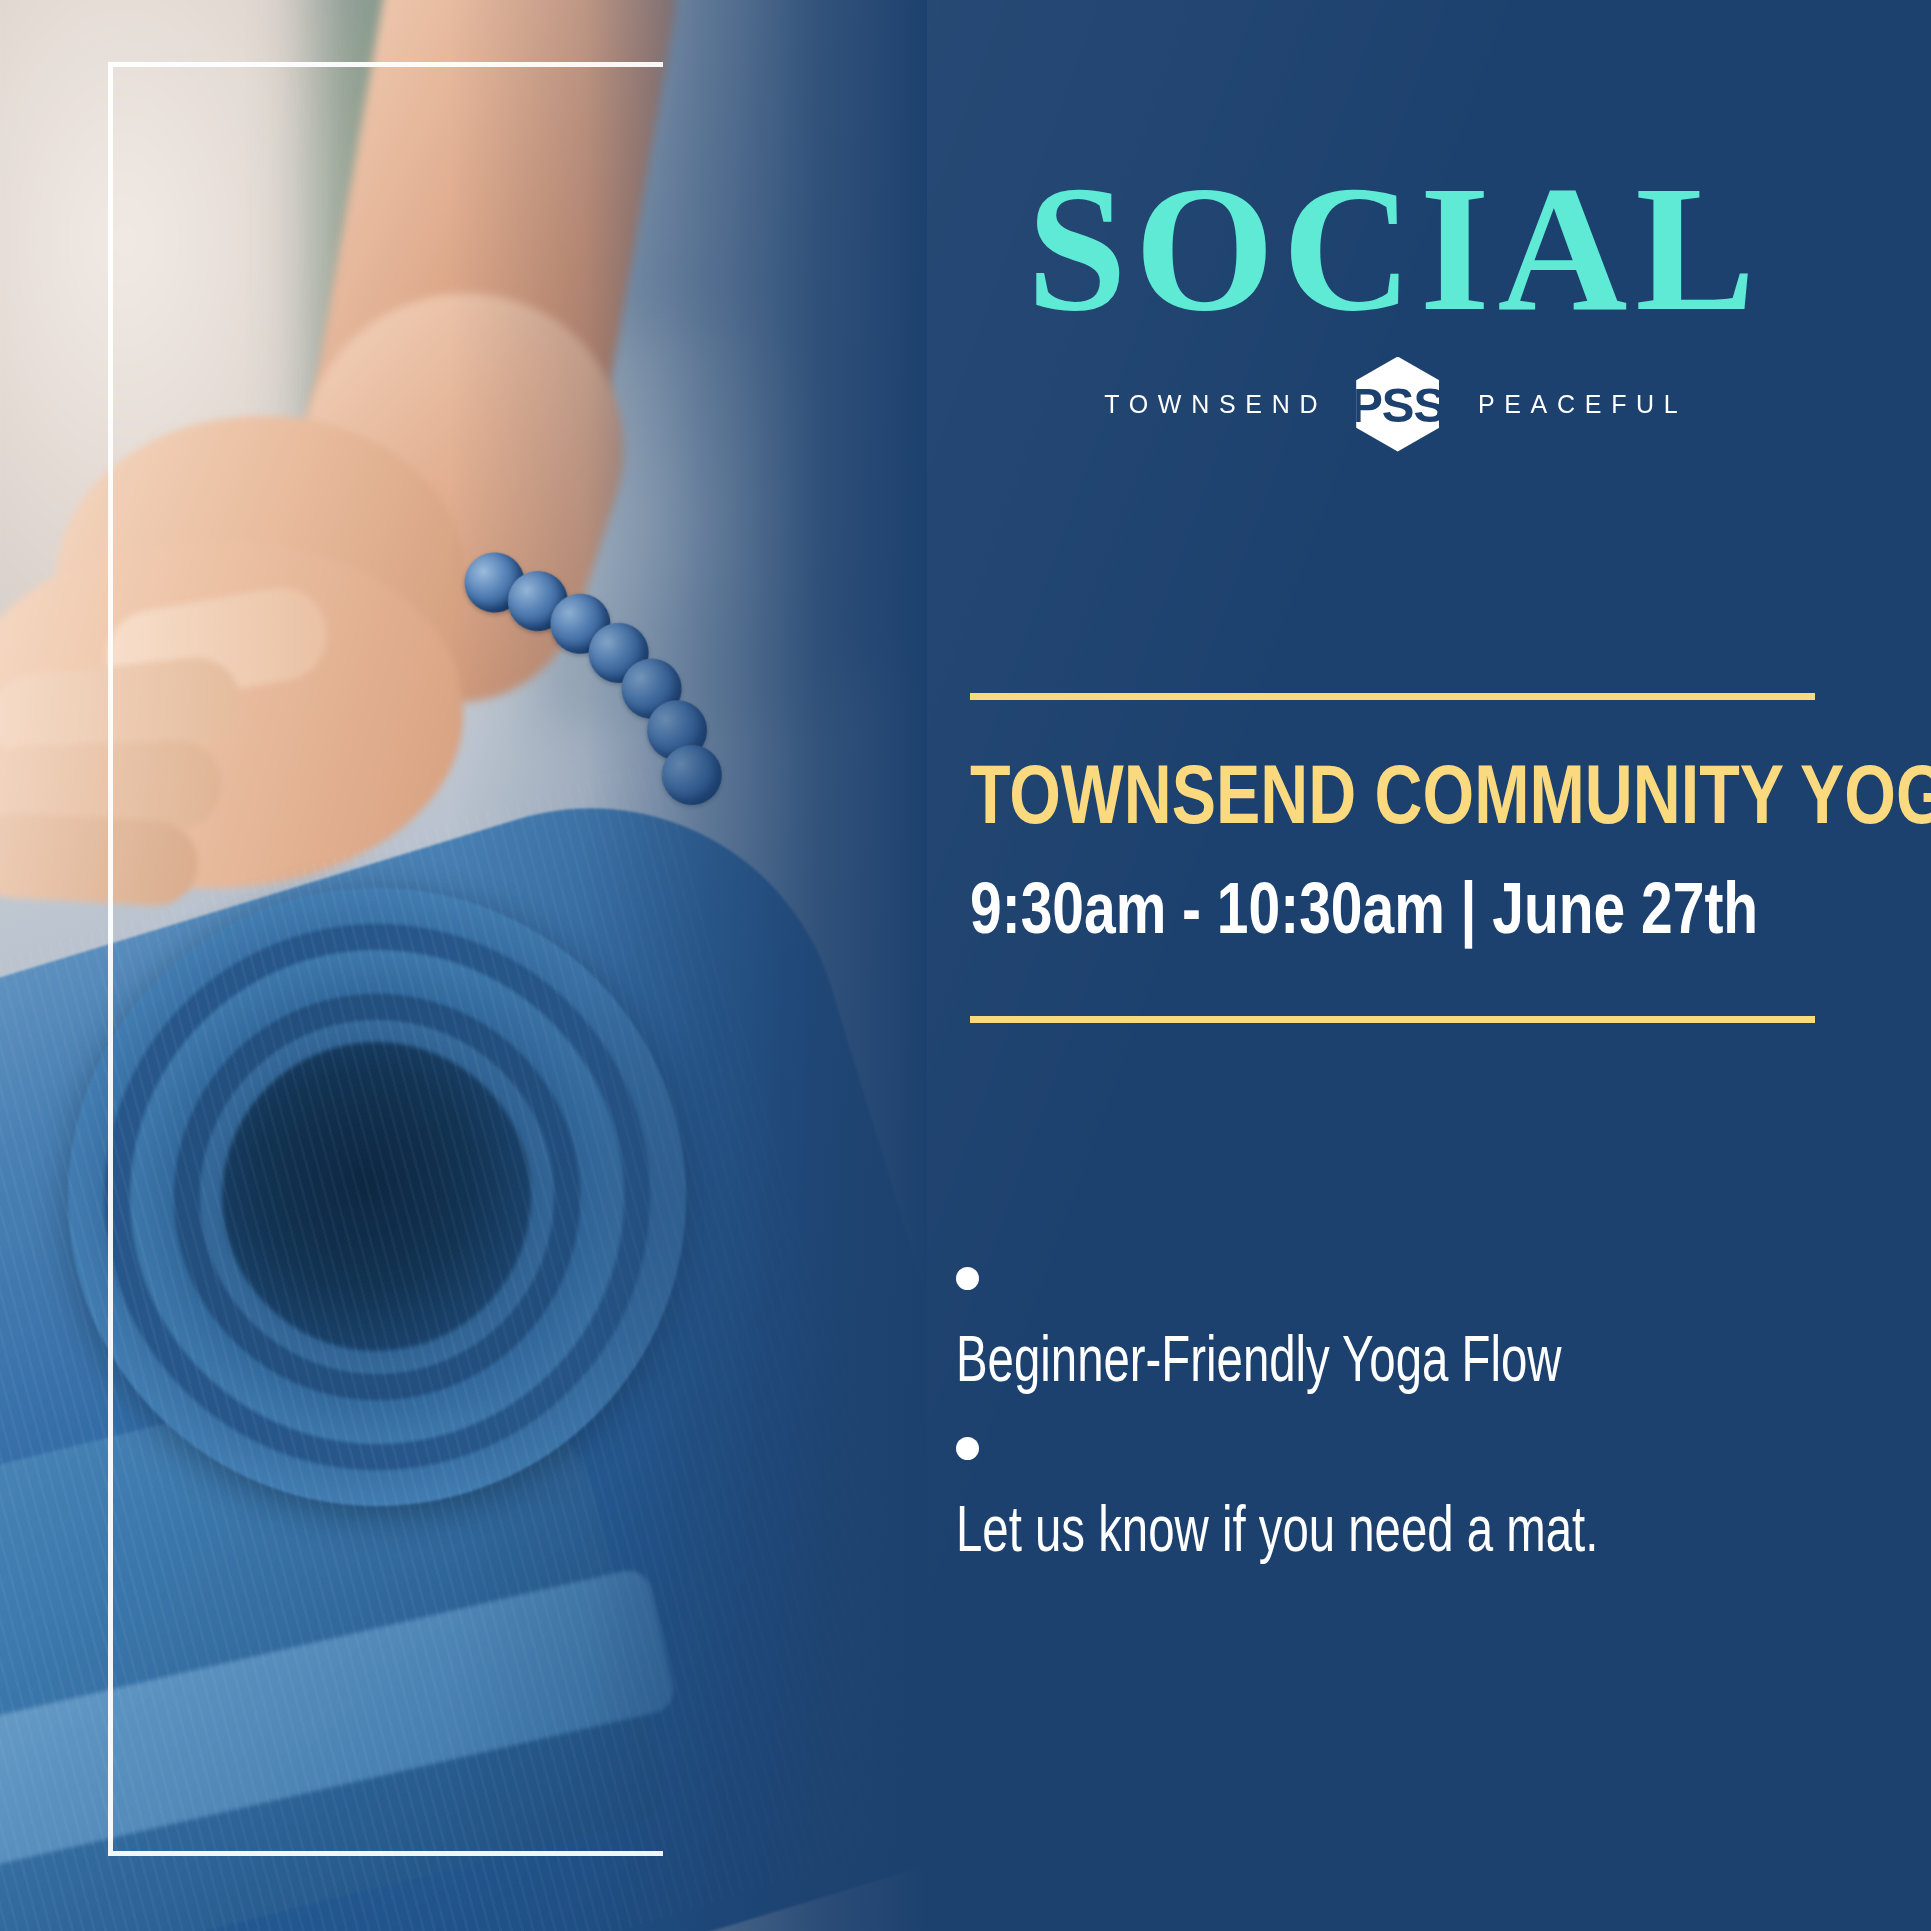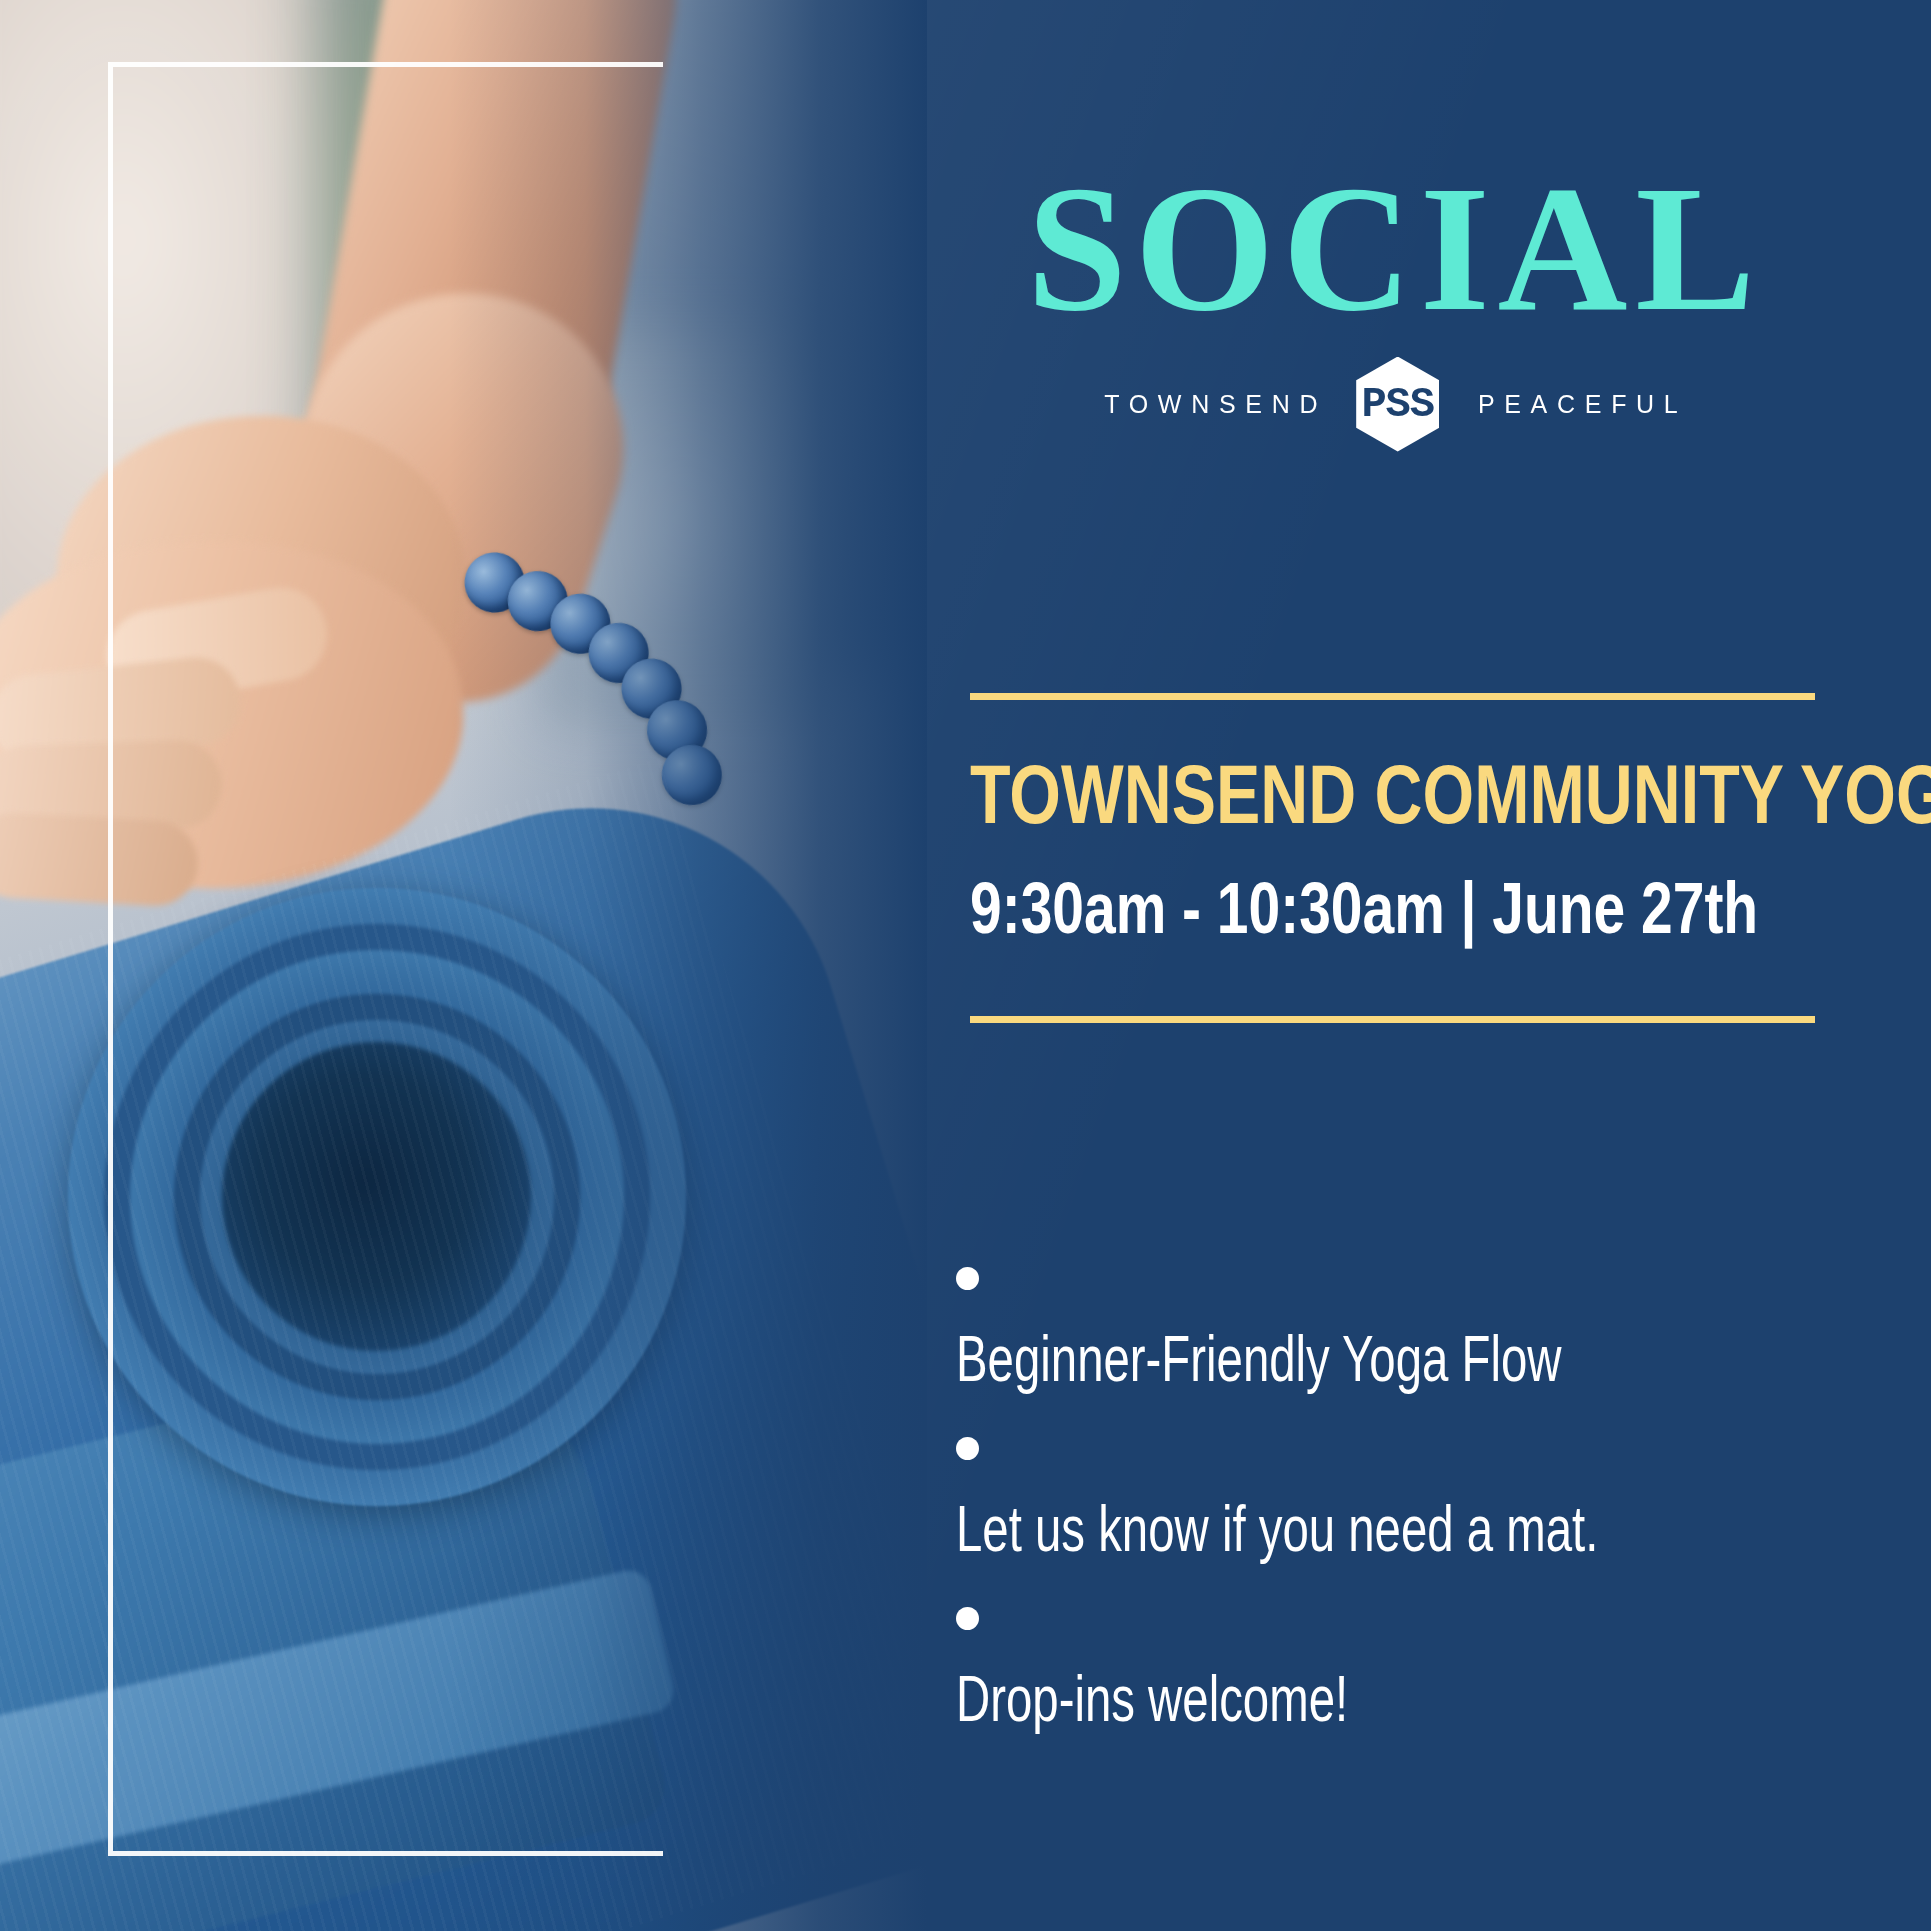--- a/index.html
+++ b/index.html
@@ -184,22 +184,22 @@
     color:#ffffff;font-size:25px;letter-spacing:9.7px;font-weight:400;
     white-space:nowrap;text-indent:9.7px;
   }
   .badge{
     position:relative;width:83px;height:95px;flex:0 0 auto;
     background:#ffffff;
     clip-path:polygon(50% 0%,100% 25%,100% 75%,50% 100%,0% 75%,0% 25%);
     display:flex;align-items:center;justify-content:center;
   }
   .badge-text{
-    font-family:Liberation Mono, monospace;
-    color:#1d416e;font-size:42px;font-weight:700;letter-spacing:-1px;
+    font-family:Liberation Sans, sans-serif;
+    color:#1d416e;font-size:49px;font-weight:700;letter-spacing:-1px;
     line-height:1;transform:translateY(1px);
   }
 
   
   .rule{position:absolute;left:970px;width:845px;height:6.8px;background:#fad97f;}
   .rule-top{top:693px;}
   .rule-bottom{top:1016px;}
 
   .event{position:absolute;left:970px;top:753px;width:869px;}
   .event-title{
@@ -303,20 +303,16 @@
 
   <ul class="bullets">
     <li>
       <span class="dot"></span>
       <span class="btxt">Beginner-Friendly Yoga Flow</span>
     </li>
     <li>
       <span class="dot"></span>
       <span class="btxt">Let us know if you need a mat.</span>
     </li>
-    <li>
-      <span class="dot"></span>
-      <span class="btxt">Drop-ins welcome!</span>
-    </li>
   </ul>
 
 </div>
 
 
 </body></html>

